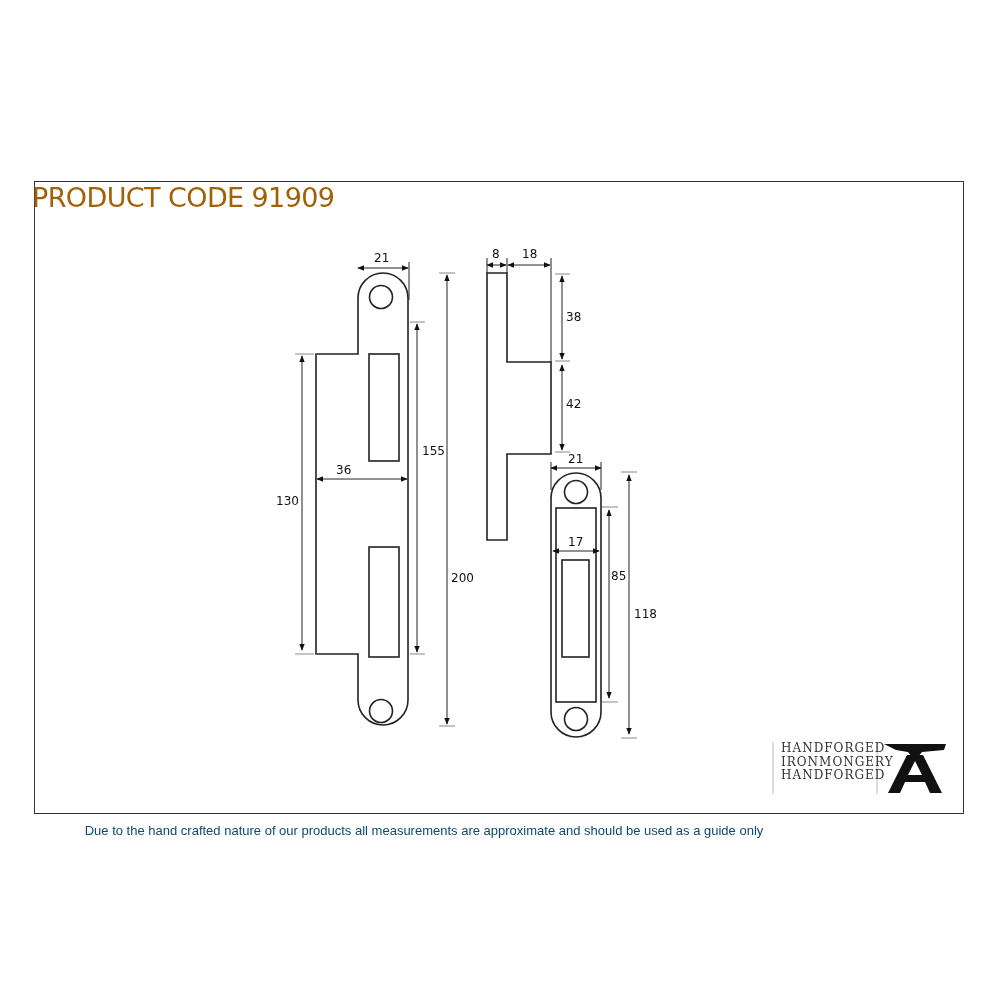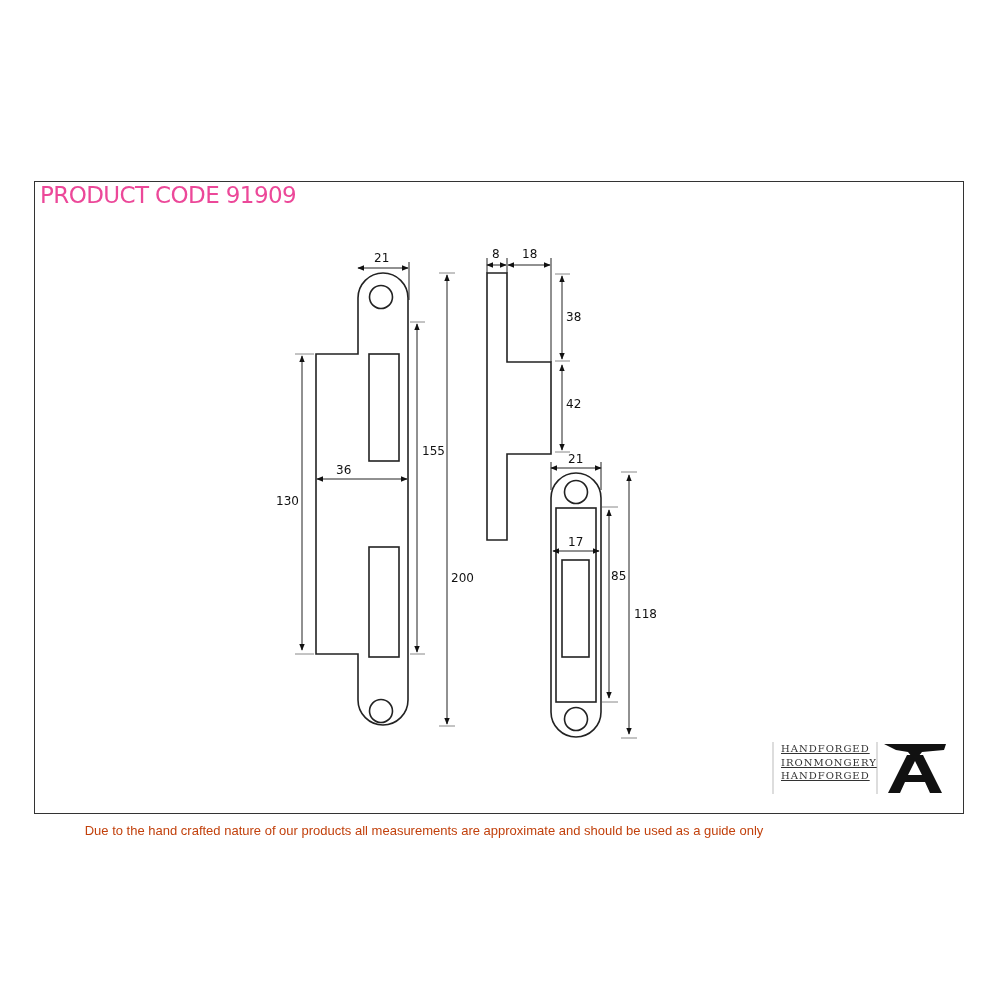--- a/index.html
+++ b/index.html
@@ -2,34 +2,34 @@
 <html><head>
   <meta charset="utf-8">
   <style>
     html, body { margin: 0; padding: 0; background: #ffffff; }
     body { width: 1000px; height: 1000px; position: relative; overflow: hidden; }
     .frame {
       position: absolute; left: 34px; top: 181px; width: 930px; height: 633px;
       border: 1.6px solid #333; box-sizing: border-box;
     }
     .title {
-      position: absolute; left: 40px; top: 182px;
-      font-family: "DejaVu Sans", sans-serif; font-size: 23px; color: #ec4899;
+      position: absolute; left: 32px; top: 182px;
+      font-family: "DejaVu Sans", sans-serif; font-size: 27px; color: #a16207;
       letter-spacing: -0.6px;
     }
     .drawing { position: absolute; left: 0; top: 0; width: 1000px; height: 1000px; }
     .dim { font-family: "DejaVu Sans", sans-serif; font-size: 12px; fill: #111; }
     .brand {
       position: absolute; left: 781px; top: 742px;
-      font-family: "DejaVu Serif", serif; font-size: 10px; color: #333;
-      letter-spacing: 1px; line-height: 13.5px; text-decoration: underline;
+      font-family: "DejaVu Serif", serif; font-size: 12px; color: #333;
+      letter-spacing: 1px; line-height: 13.5px;
     }
     .disclaimer {
       position: absolute; left: 0; width: 848px; top: 823px; text-align: center;
-      font-family: "Liberation Sans", sans-serif; font-size: 13px; color: #c2410c;
+      font-family: "Liberation Sans", sans-serif; font-size: 13px; color: #0c4a6e;
     }
   </style>
 </head>
 <body>
 
 <div class="frame"></div>
 <div class="title">PRODUCT CODE 91909</div>
 
 <svg class="drawing" viewBox="0 0 1000 1000">
   <defs>

